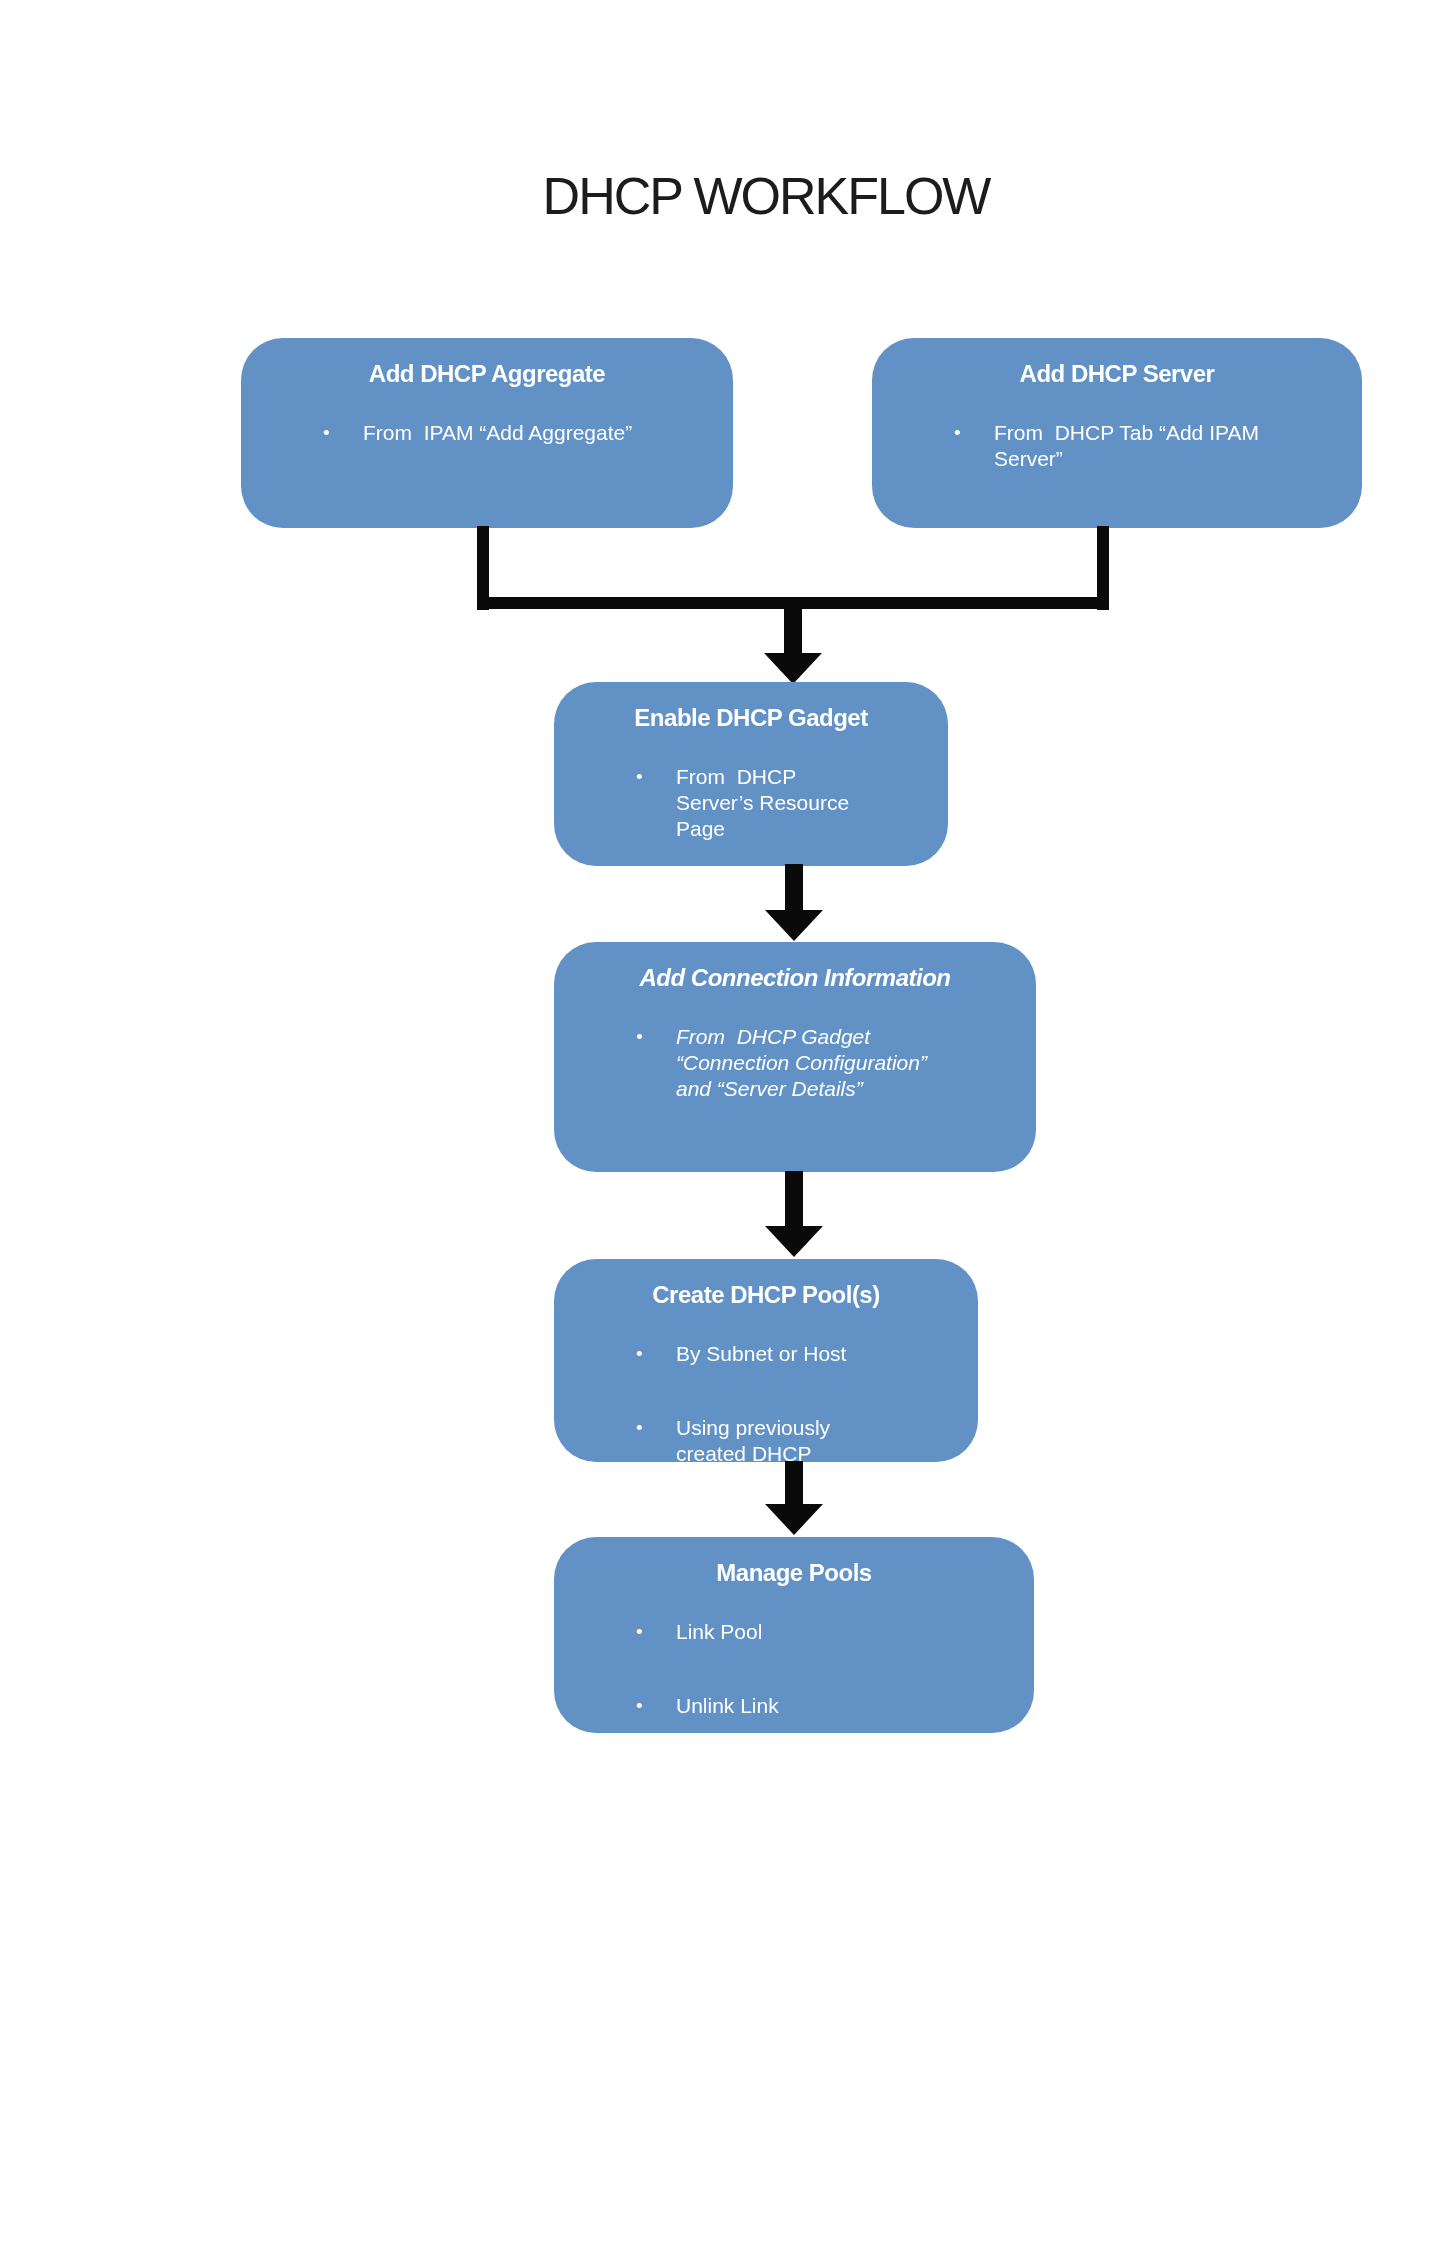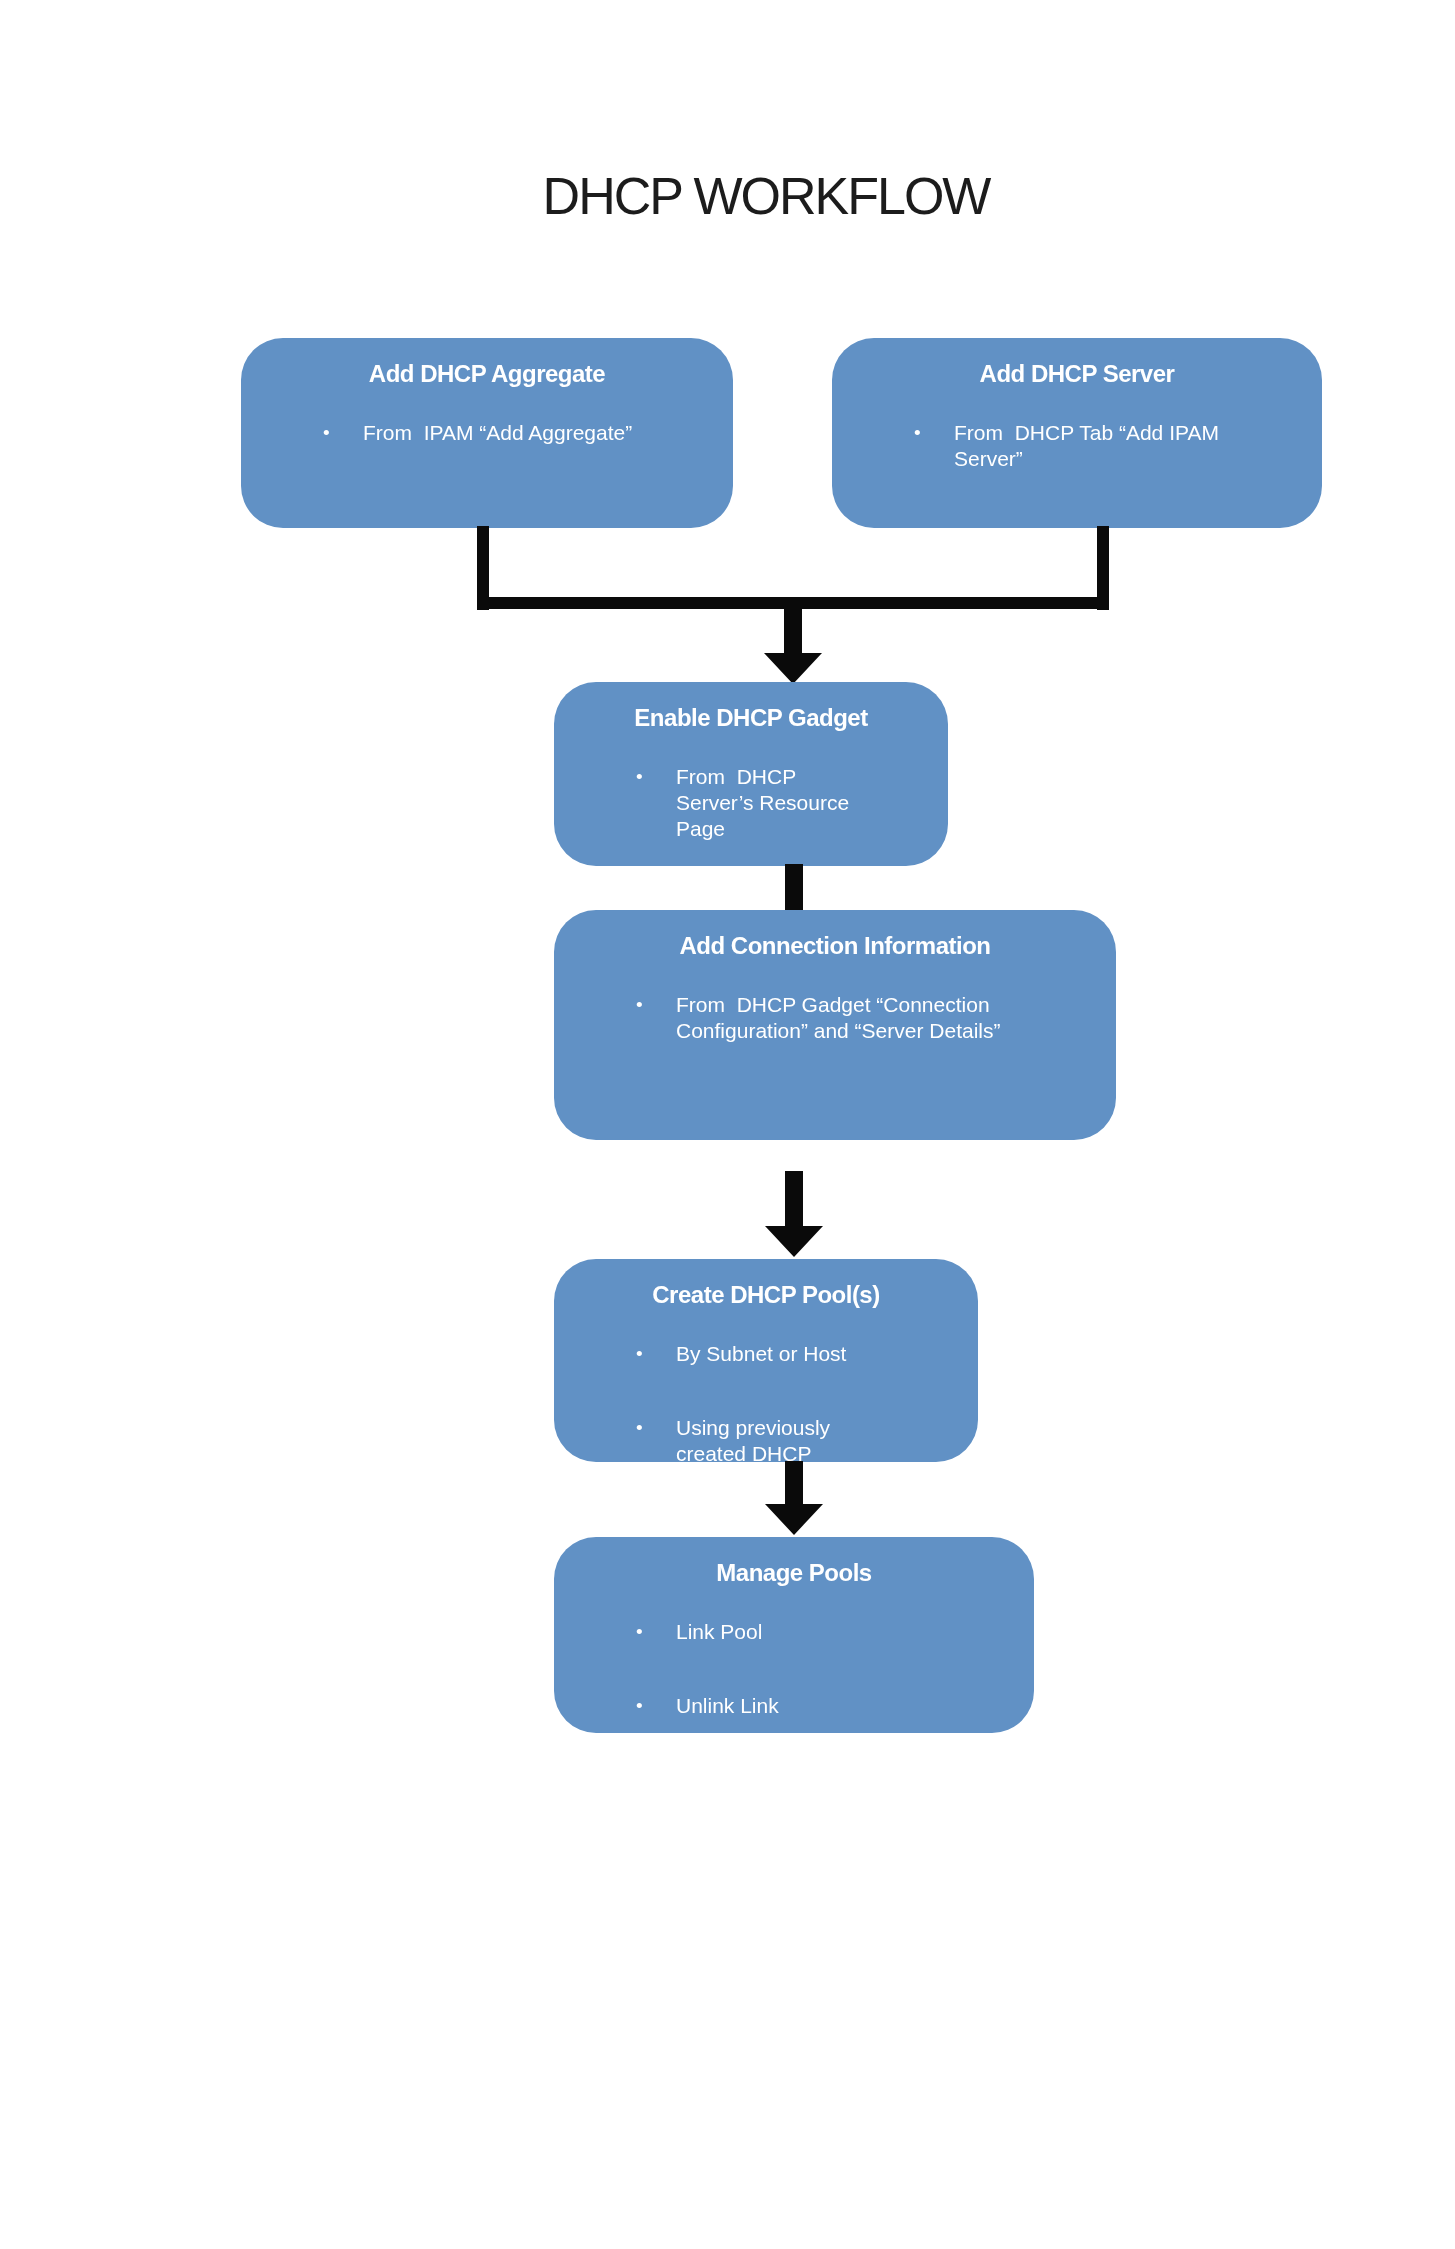--- a/index.html
+++ b/index.html
@@ -91,21 +91,21 @@
   <div class="node" style="left:177px; top:274px; width:492px; height:190px;">
     <div class="node-heading">Add DHCP Aggregate</div>
     <div class="bullets">
       <div class="bullet">
         <span class="dot">•</span>
         <span class="bullet-text">From  IPAM “Add Aggregate”</span>
       </div>
     </div>
   </div>
 
-  <div class="node" style="left:768px; top:274px; width:490px; height:190px;">
+  <div class="node" style="left:808px; top:274px; width:490px; height:190px;">
     <div class="node-heading">Add DHCP Server</div>
     <div class="bullets">
       <div class="bullet">
         <span class="dot">•</span>
         <span class="bullet-text">From  DHCP Tab “Add IPAM Server”</span>
       </div>
     </div>
   </div>
 
   <div class="conn" style="left:413px; top:462px; width:12px; height:84px;"></div>
@@ -120,21 +120,21 @@
       <div class="bullet">
         <span class="dot">•</span>
         <span class="bullet-text">From  DHCP Server’s Resource Page</span>
       </div>
     </div>
   </div>
 
   <div class="conn" style="left:721px; top:800px; width:18px; height:48px;"></div>
   <div class="arrow-head" style="left:701px; top:846px;"></div>
 
-  <div class="node" style="left:490px; top:846px; width:562px; height:230px;">
+  <div class="node" style="left:490px; top:878px; width:482px; height:230px;font-style:italic;">
     <div class="node-heading" style="padding:0 56px;">Add Connection Information</div>
     <div class="bullets">
       <div class="bullet">
         <span class="dot">•</span>
         <span class="bullet-text">From  DHCP Gadget “Connection Configuration” and “Server Details”</span>
       </div>
     </div>
   </div>
 
   <div class="conn" style="left:721px; top:1107px; width:18px; height:57px;"></div>

